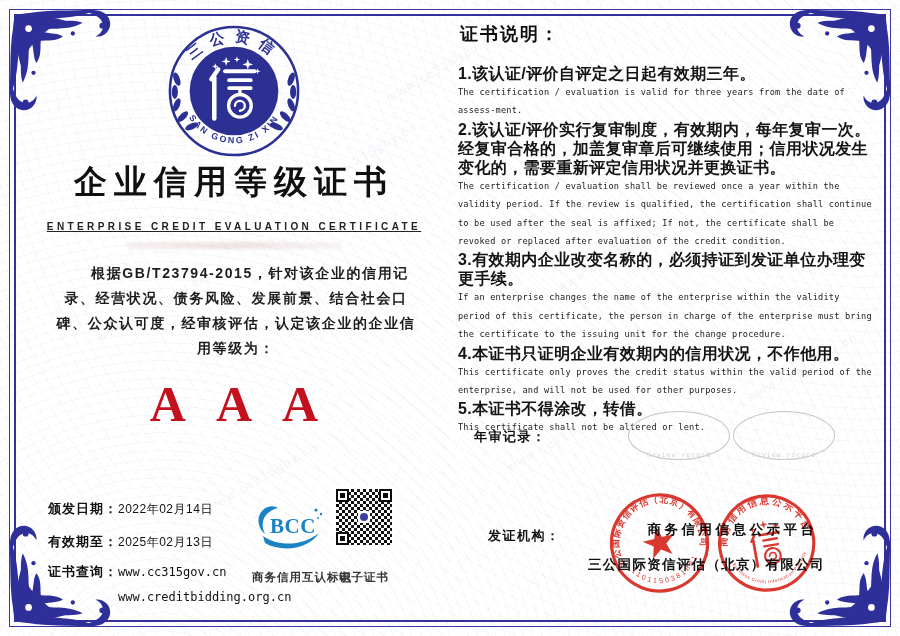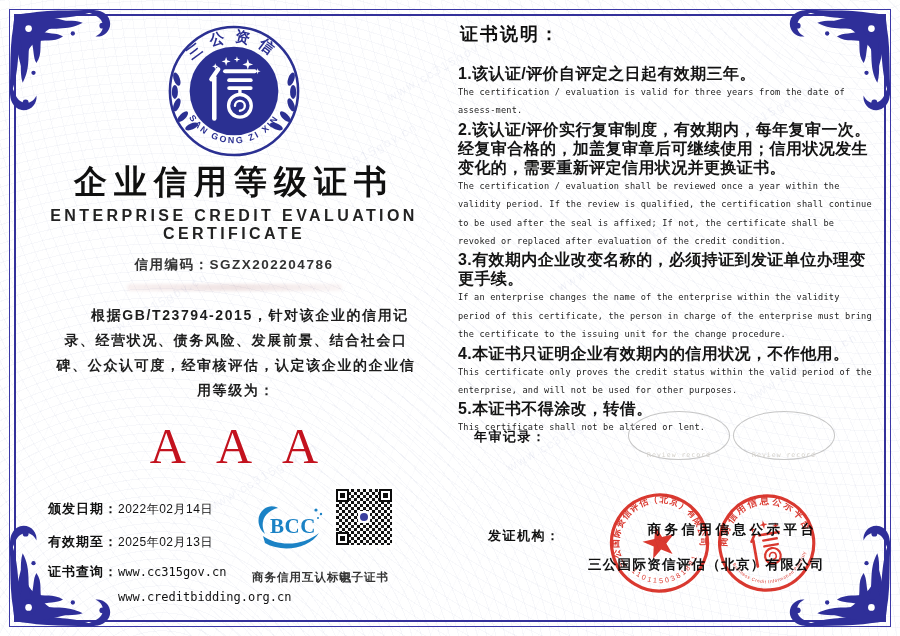--- a/index.html
+++ b/index.html
@@ -19,30 +19,30 @@
   .corner.bl{left:4px;bottom:4px;transform:scaleY(-1);}
   .corner.br{right:4px;bottom:4px;transform:scale(-1,-1);}
   .wm{position:absolute;font-size:12px;letter-spacing:2px;color:rgba(80,100,170,0.07);
       transform:rotate(-30deg);white-space:nowrap;pointer-events:none;}
 
   
   .leftcol{position:absolute;left:38px;top:22px;width:392px;text-align:center;}
   .emblem{display:block;margin:0 auto;}
   .cert-title{font-family:Liberation Mono, monospace;font-weight:900;
     font-size:33px;letter-spacing:7px;color:#101010;white-space:nowrap;}
-  .cert-subtitle{margin-top:2px;font-size:16px;letter-spacing:3.4px;color:#222;font-weight:600;}
+  .cert-subtitle{margin-top:16px;font-size:10px;letter-spacing:3.4px;color:#222;font-weight:600;text-decoration:underline;}
   .credit-code{margin-top:13px;font-size:13.5px;font-weight:bold;letter-spacing:1.5px;color:#333;}
   .redacted{height:7px;width:215px;margin:10px auto 0 auto;border-radius:3px;
     background:linear-gradient(90deg,rgba(190,110,110,0.10),rgba(160,85,85,0.16),rgba(190,110,110,0.07));
     filter:blur(1.4px);}
   .uscc{margin-top:23px;font-size:13.5px;font-weight:bold;letter-spacing:0.5px;color:#2e2e2e;}
   .statement{text-align:center;margin:12px 10px 0 14px;font-size:14px;line-height:25px;
     letter-spacing:1.6px;text-indent:2em;font-weight:600;color:#1d1d1d;}
   .grade-wrap{margin-top:14px;}
-  .grade{display:inline-block;font-family:"Liberation Serif","DejaVu Serif",serif;font-weight:400;
+  .grade{display:inline-block;font-family:"Liberation Serif","DejaVu Serif",serif;font-weight:700;
     font-size:50px;letter-spacing:30px;margin-right:-30px;color:#c3121e;text-align:right;}
 
   .footrow{position:absolute;font-size:13px;color:#111;white-space:nowrap;}
   .footrow .lbl{font-weight:bold;letter-spacing:1px;}
   .footrow .val{font-weight:normal;letter-spacing:0.5px;font-size:12px;}
   .footrow .url{font-family:"DejaVu Sans Mono",monospace;font-size:12px;letter-spacing:0;}
 
   .bcc-box{position:absolute;left:256px;top:502px;width:72px;height:48px;}
   .qr{position:absolute;left:336px;top:489px;width:56px;height:56px;background:
       repeating-conic-gradient(rgba(10,10,10,0.92) 0 25%, rgba(255,255,255,0.95) 0 50%) 0 0/6px 6px,
@@ -197,23 +197,20 @@
         <path d="M-5,-3 H17" stroke-width="3.8"></path>
         <circle cx="6" cy="15" r="11.5" stroke-width="3.4"></circle>
         <path d="M6,15 m-5,0 a5,5 0 1 1 5,5" stroke-width="2.4"></path>
         <path d="M6,-1 V3" stroke-width="3.4"></path>
       </g>
     </svg>
 
     <div class="cert-title">企业信用等级证书</div>
     <div class="cert-subtitle">ENTERPRISE CREDIT EVALUATION CERTIFICATE</div>
 
-    <div class="credit-code">
-      <span>信用编码：</span><span>SGZX202204786</span>
-    </div>
 
     <div class="redacted"></div>
 
 
     <div class="statement">根据GB/T23794-2015，针对该企业的信用记录、经营状况、债务风险、发展前景、结合社会口碑、公众认可度，经审核评估，认定该企业的企业信用等级为：</div>
 
     <div class="grade-wrap">
       <span class="grade">AAA</span>
     </div>
   </div>

